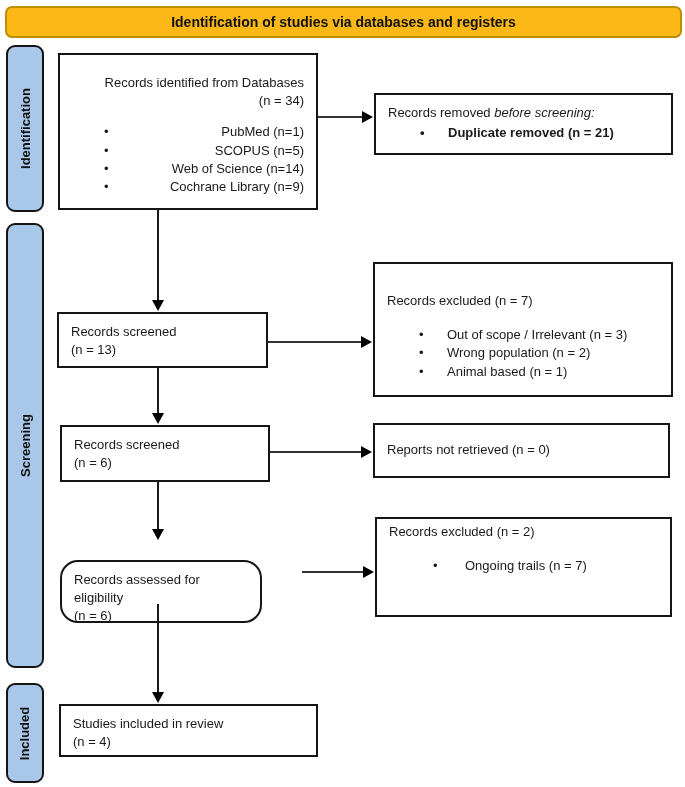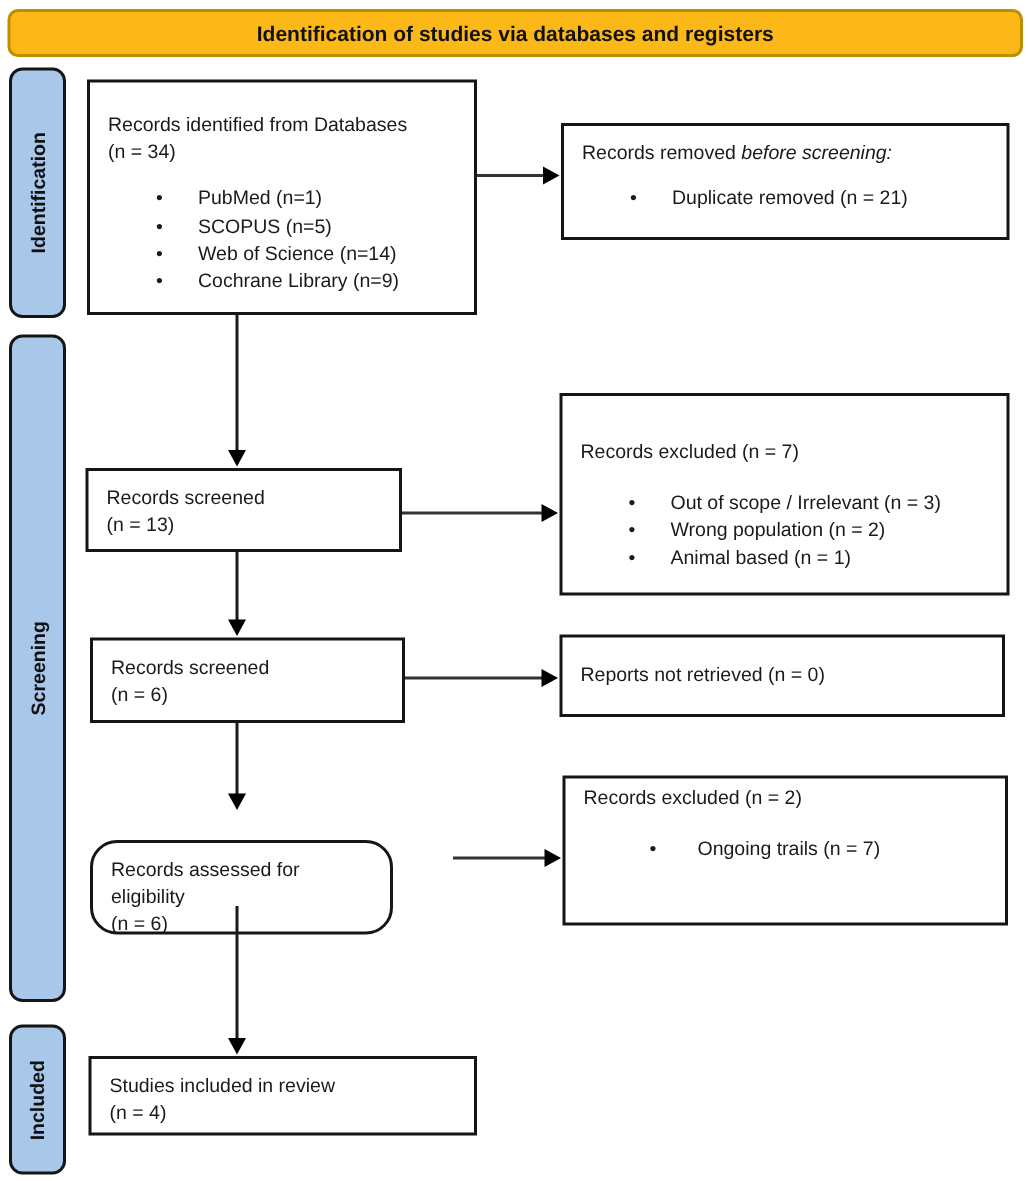--- a/index.html
+++ b/index.html
@@ -31,38 +31,38 @@
   .stage-identification { top:45px; height:167px; }
   .stage-screening     { top:223px; height:445px; }
   .stage-included      { top:683px; height:100px; }
 
   
   .fbox {
     position:absolute; background:#ffffff; border:2px solid #151515;
     font-size:13px; line-height:1.4; color:#1a1a1a;
   }
   .fbox .pad { padding:9px 12px; }
-  .box-identified    { left:58px;  top:53px;  width:260px; height:157px; }
-  .box-removed       { left:374px; top:82px;  width:299px; height:78px;  }
+  .box-identified    { left:58px;  top:53px;  width:260px; height:157px;text-align:right; }
+  .box-removed       { left:374px; top:93px;  width:299px; height:62px;  }
   .box-screened13    { left:57px;  top:312px; width:211px; height:56px;  }
   .box-excluded7     { left:373px; top:262px; width:300px; height:135px; }
   .box-screened6     { left:60px;  top:425px; width:210px; height:57px;  }
   .box-notretrieved  { left:373px; top:423px; width:297px; height:55px; display:flex; align-items:center; }
   .box-assessed      { left:60px;  top:560px; width:202px; height:63px;border-radius:18px;  }
   .box-excluded2     { left:375px; top:517px; width:297px; height:100px; }
   .box-included      { left:59px;  top:704px; width:259px; height:53px;  }
 
   .box-identified .pad { padding-top:19px; }
   .box-excluded7 .pad  { padding-top:28px; }
   .box-excluded2 .pad  { padding-top:4px; }
 
   ul.blist { list-style:none; margin-top:13px; }
   ul.blist li { position:relative; padding-left:60px; }
   ul.blist li::before { content:"\2022"; position:absolute; left:32px; top:0; }
-  ul.blist.tight { margin-top:12px; }
+  ul.blist.tight { margin-top:2px;font-weight:bold; }
   ul.blist.gap { margin-top:16px; }
   ul.blist.indent-lg li { padding-left:76px; }
   ul.blist.indent-lg li::before { left:44px; }
   em { font-style:italic; }
 
   
   .vline { position:absolute; width:2px; background:#1a1a1a; }
   .hline { position:absolute; height:2px; background:#333333; }
   .head-down {
     position:absolute; width:0; height:0;

